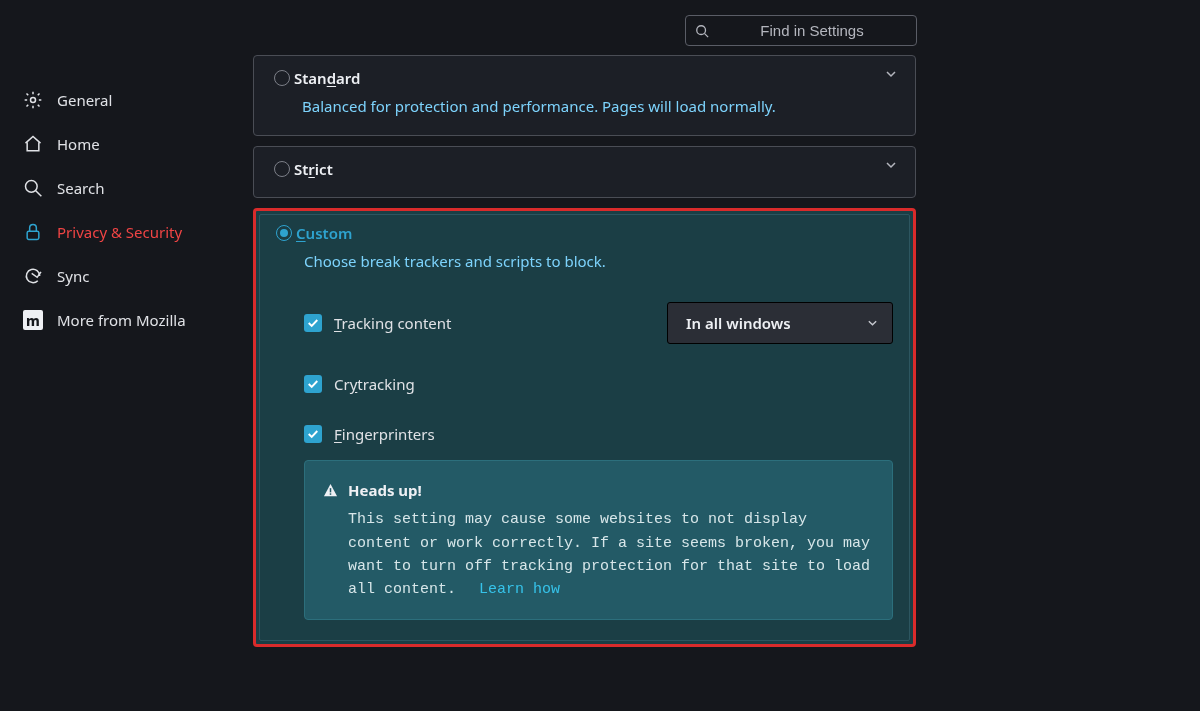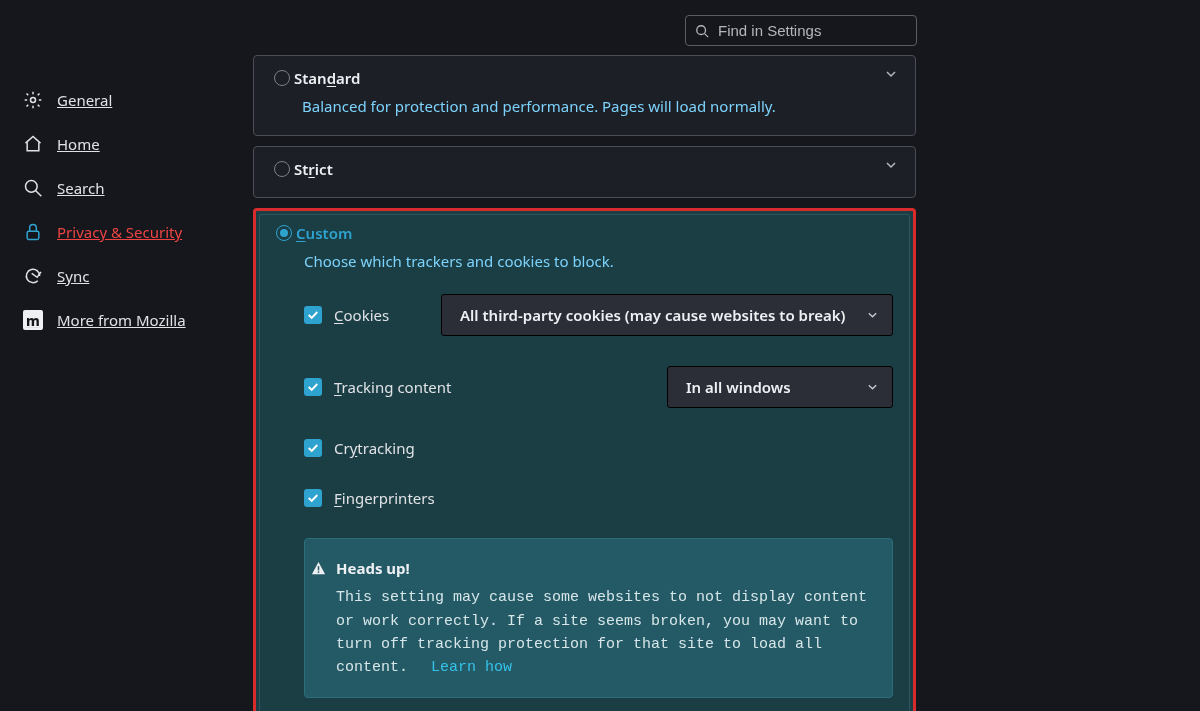--- a/index.html
+++ b/index.html
@@ -21,20 +21,21 @@
   }
   .search-box {
     border: 1px solid #5a5d66;
     border-radius: 4px;
     background: transparent;
     color: #a9abb3;
     padding: 6px 10px 6px 32px;
     width: 100%;
     font-size: 15px;
     outline: none;
+    text-align: center;
   }
   .search-box::placeholder { color: #b4b6be; }
   .search-icon {
     position: absolute;
     left: 10px; top: 50%;
     transform: translateY(-50%);
     width: 14px; height: 14px;
     pointer-events: none;
   }
   .sidebar {
@@ -43,21 +44,20 @@
     top: 78px;
     width: 200px;
   }
   .nav-item {
     display: flex;
     align-items: center;
     gap: 14px;
     padding: 12px 0;
     cursor: pointer;
     color: #e0e2e6;
-    text-decoration: underline;
   }
   .nav-item.active { color: #ef4444; }
   .nav-icon { width: 20px; height: 20px; flex: 0 0 20px; display:flex; align-items:center; justify-content:center; }
   .main {
     position: absolute;
     left: 253px;
     top: 55px;
     width: 663px;
   }
   .panel {
@@ -140,25 +140,25 @@
     position: relative;
     cursor: pointer;
   }
   .select-box .sel-chev {
     position: absolute;
     right: 14px; top: 50%;
     transform: translateY(-50%);
     color: #c6c8cf;
   }
   .heads-up {
-    margin: 30px 0 0 28px;
+    margin: 16px 0 0 28px;
     background: #235a66;
     border: 1px solid #2c6f7c;
     border-radius: 4px;
-    padding: 18px 6px;
+    padding: 18px 18px;
     color: #d7e6e9;
     line-height: 1.55;
   }
   .heads-title {
     font-weight: 700;
     display:flex;
     align-items:center;
     gap: 10px;
     margin-bottom: 6px;
     color: #eef0f4;
@@ -270,38 +270,22 @@
   </div>
 
   <div class="custom-panel">
     <div class="custom-inner"></div>
     <div class="panel-row" style="position:relative;">
       <span class="radio-outer sel">
           <span class="radio-inner"></span>
         </span>
       <span class="panel-title" style="color:#2ea3cf;"><span class="u">C</span><span>ustom</span></span>
     </div>
-    <div class="panel-desc">Choose which trackers and cookies to block.</div>
-
-    <div class="option-row first">
-      <span class="checkbox">
-        <svg viewBox="0 0 14 14" width="12" height="12" stroke="#fff" stroke-width="2.2" fill="none">
-            <polyline points="2 7 5.5 10.5 12 3.5"></polyline>
-          </svg>
-      </span>
-      <span class="check-label"><span class="u">C</span><span>ookies</span></span>
-      <div class="select-box" style="width:452px;">
-        <span>All third-party cookies (may cause websites to break)</span>
-        <span class="sel-chev">
-            <svg viewBox="0 0 12 12" width="11" height="11" stroke="currentColor" stroke-width="1.5" fill="none">
-              <polyline points="2 4 6 8 10 4"></polyline>
-            </svg>
-          </span>
-      </div>
-    </div>
+    <div class="panel-desc">Choose break trackers and scripts to block.</div>
+
 
     <div class="option-row">
       <span class="checkbox">
         <svg viewBox="0 0 14 14" width="12" height="12" stroke="#fff" stroke-width="2.2" fill="none">
             <polyline points="2 7 5.5 10.5 12 3.5"></polyline>
           </svg>
       </span>
       <span class="check-label"><span class="u">T</span><span>racking content</span></span>
       <div class="select-box" style="width:226px;">
         <span>In all windows</span>

